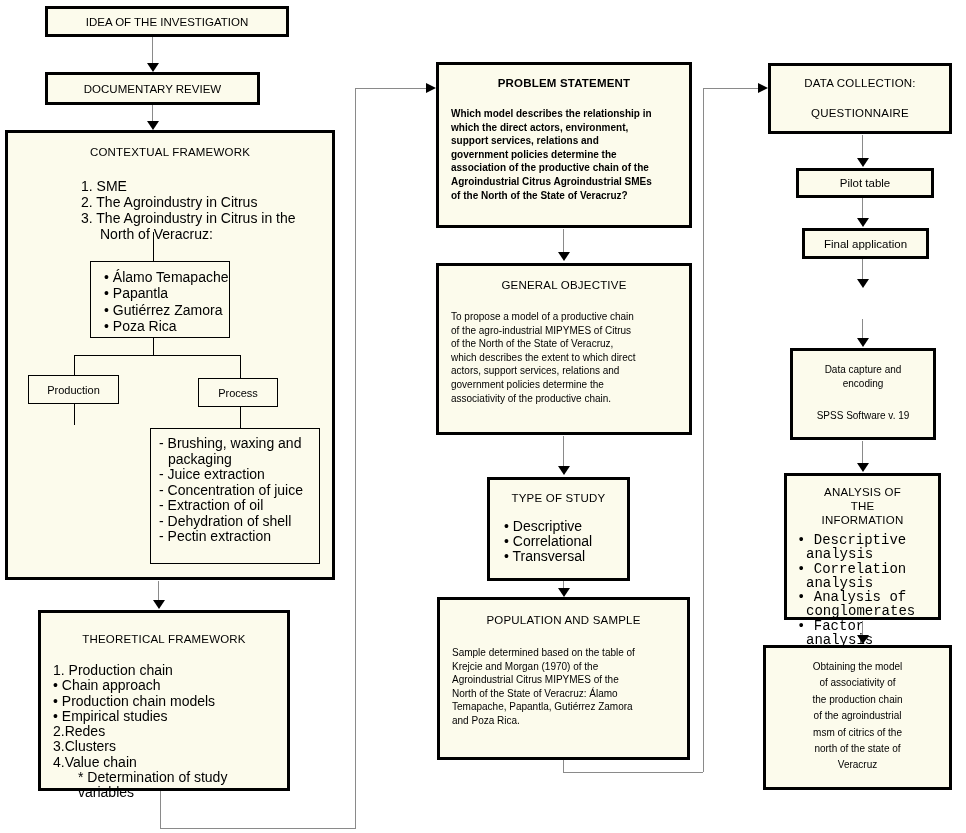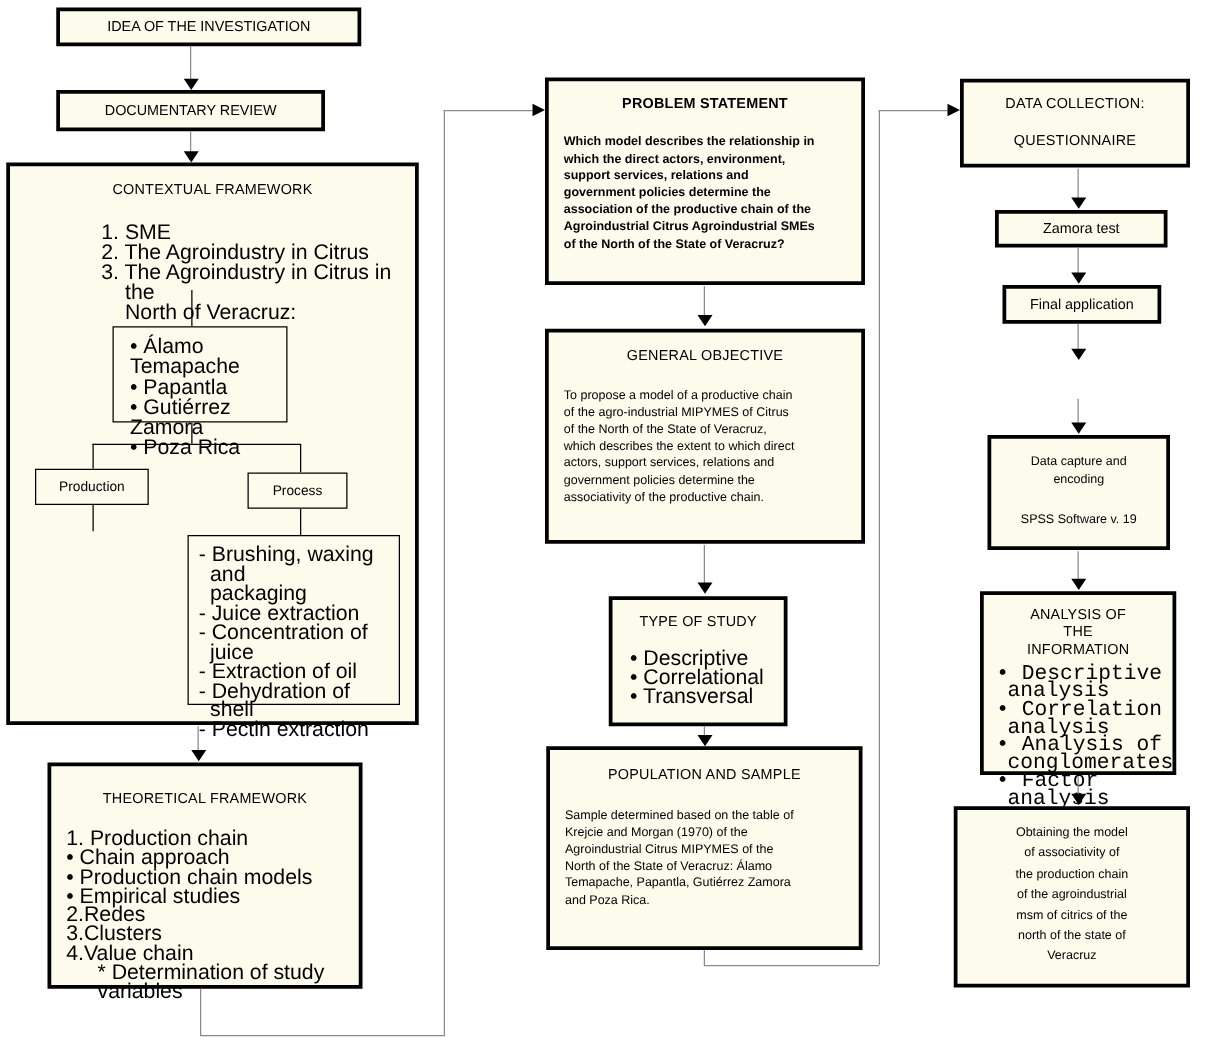--- a/index.html
+++ b/index.html
@@ -9,21 +9,21 @@
   }
   .box {
     position:absolute; box-sizing:border-box;
     background:#fcfbec; border:3px solid #000;
   }
   .box.thin { border-width:1.5px; }
   .center { display:flex; align-items:center; justify-content:center; text-align:center; }
   .title { position:absolute; left:0; right:0; text-align:center; font-size:11.5px; letter-spacing:.2px; }
   .p { position:absolute; font-size:10px; line-height:13.6px; white-space:pre-line; }
   .p.ctr { text-align:center; }
-  .list { position:absolute; font-size:17px; }
+  .list { position:absolute; font-size:14px; }
   .li { white-space:pre-line; }
   .hang { padding-left:9px; text-indent:-9px; }
   .hang18 { padding-left:19px; text-indent:-19px; }
   .lbl { font-size:11.5px; }
   
   .line { position:absolute; background:#8a8a8a; }
   .bline { position:absolute; background:#000; }
   .v { width:1px; } .h { height:1px; }
   
   .varrow { position:absolute; width:12px; }
@@ -196,21 +196,21 @@
     <div class="title" style="top:11px;">DATA COLLECTION:</div>
     <div class="title" style="top:41px;">QUESTIONNAIRE</div>
   </div>
 
   <div class="varrow" style="left:857px; top:135px; height:32px;">
     <i class="stem"></i>
       <i class="headd"></i>
   </div>
 
   <div class="box center" style="left:796px; top:168px; width:138px; height:30px;">
-    <span class="lbl">Zamora test</span>
+    <span class="lbl">Pilot table</span>
   </div>
 
   <div class="varrow" style="left:857px; top:198px; height:29px;">
     <i class="stem"></i>
       <i class="headd"></i>
   </div>
 
   <div class="box center" style="left:802px; top:228px; width:127px; height:31px;">
     <span class="lbl">Final application</span>
   </div>

